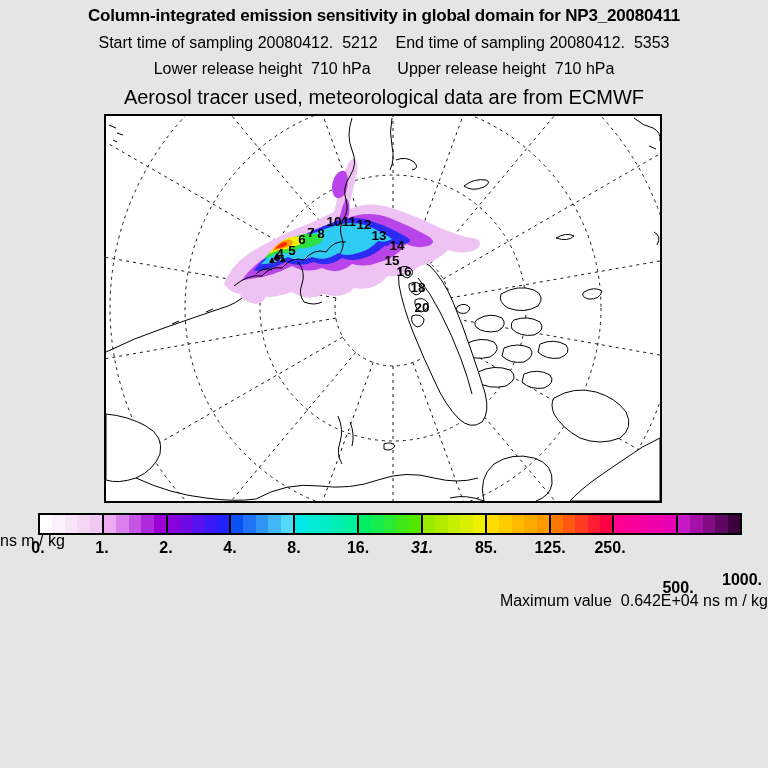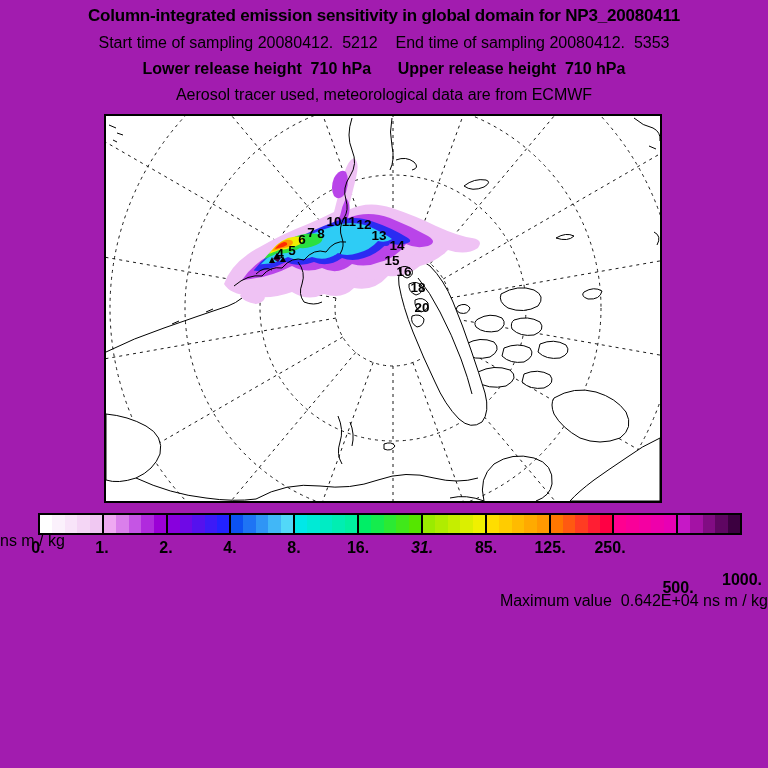--- a/index.html
+++ b/index.html
@@ -1,22 +1,22 @@
 <!DOCTYPE html>
 <html><head>
 <meta charset="utf-8">
 <style>
   html,body{margin:0;padding:0;background:#fff;}
-  #canvas{position:relative;width:768px;height:768px;background:#a21caf;
+  #canvas{position:relative;width:768px;height:768px;background:#e5e5e5;
           font-family:"Liberation Sans",sans-serif;color:#000;overflow:hidden;}
   .hdr{position:absolute;left:0;width:768px;text-align:center;white-space:pre;}
   #title{top:6px;font-size:17px;font-weight:bold;letter-spacing:-0.2px;}
   #line2{top:34px;font-size:16px;}
-  #line3{top:60px;font-size:16px;font-weight:bold;}
-  #line4{top:86px;font-size:16px;}
+  #line3{top:60px;font-size:16px;}
+  #line4{top:86px;font-size:20px;}
   #map{position:absolute;left:104px;top:114px;width:558px;height:389px;
        border:2px solid #000;box-sizing:border-box;overflow:hidden;background:#fff;}
   #map svg{display:block;}
   #colorbar{position:absolute;left:38px;top:513px;width:704px;height:22px;
             border:2px solid #000;box-sizing:border-box;display:flex;}
   .cb-seg{height:100%;flex:1 1 0;border-right:2px solid #000;}
   .cb-seg:last-child{border-right:none;}
   #cb-ticks{position:absolute;left:38px;top:539px;width:704px;height:20px;}
   .cb-tick{position:absolute;transform:translateX(-50%);font-size:16px;font-weight:bold;white-space:nowrap;}
   #unit{position:absolute;left:0;top:532px;width:652px;text-align:left;font-size:16px;white-space:pre;}

